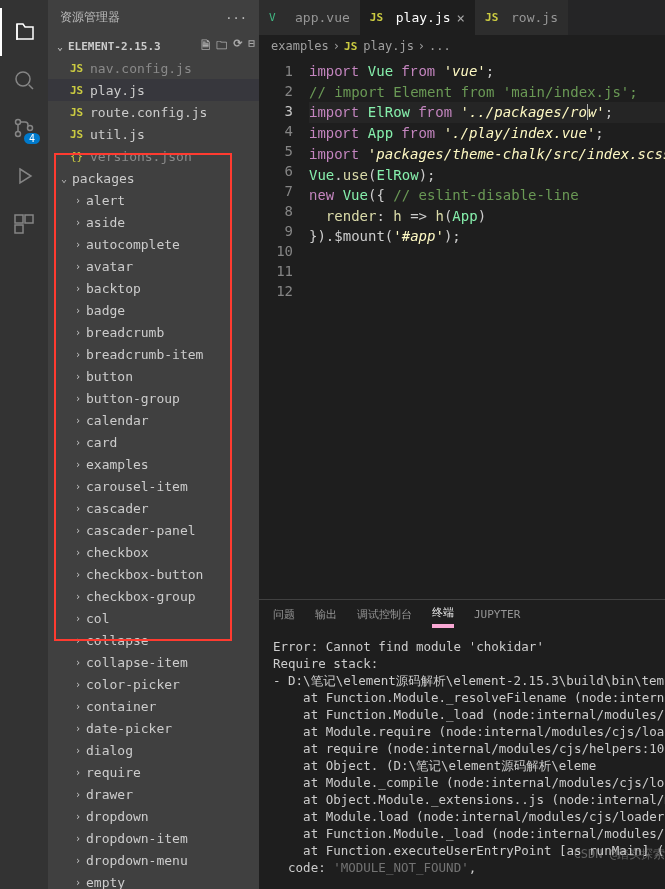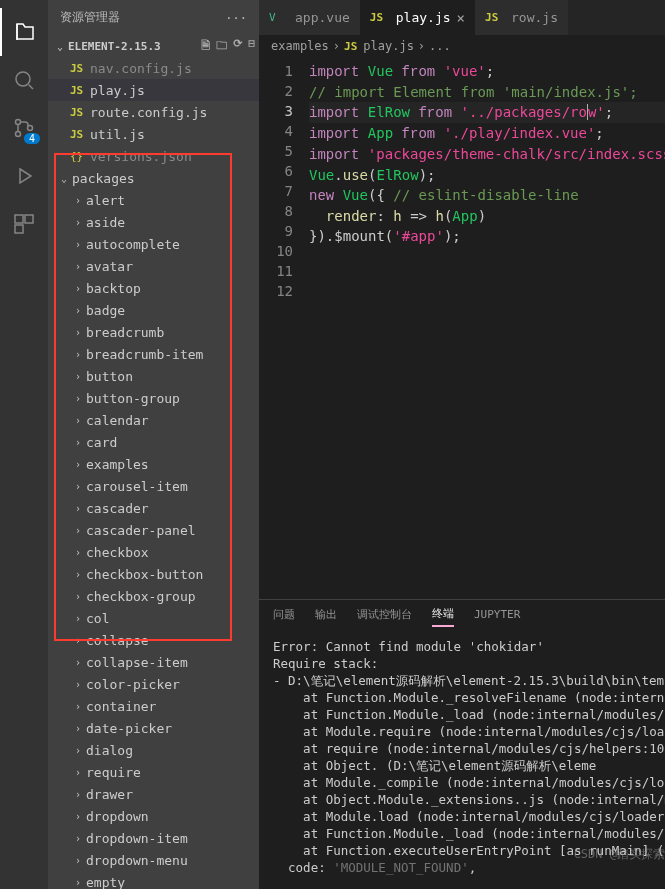--- a/index.html
+++ b/index.html
@@ -26,30 +26,30 @@
 .tabs { height: 35px; background: #252526; display: flex; }
 .tab { display: flex; align-items: center; padding: 0 10px; gap: 6px; color: #969696; font-size: 13px; cursor: pointer; background: #2d2d2d; }
 .tab.active { background: #1e1e1e; color: #fff; }
 .tab-close { font-size: 14px; color: #aaa; }
 .breadcrumb { height: 22px; display: flex; align-items: center; padding: 0 12px; font-size: 12px; color: #a0a0a0; gap: 4px; }
 .editor { flex: 1; display: flex; overflow: hidden; font-family: Consolas, monospace; font-size: 14px; }
 .gutter { width: 50px; text-align: right; color: #858585; padding-right: 16px; padding-top: 4px; line-height: 20px; }
 .gutter .current { color: #c6c6c6; }
 .code { flex: 1; padding-top: 4px; line-height: 20px; white-space: pre; overflow: hidden; }
 .kw { color: #c586c0; font-family: Liberation Mono, monospace; }
-.cls { color: #22c55e; }
-.str { color: #ec4899; }
+.cls { color: #86efac; }
+.str { color: #fef9c3; font-style: italic; }
 .cmt { color: #6a9955; }
 .fn { color: #dcdcaa; }
 .cursor-line { background: rgba(255,255,255,0.03); display: inline-block; width: 100%; }
 .cursor { border-left: 1px solid #aeafad; }
 .panel { height: 290px; border-top: 1px solid #414141; display: flex; flex-direction: column; background: #1e1e1e; }
 .panel-tabs { height: 32px; display: flex; align-items: center; gap: 20px; padding: 0 14px; font-size: 11px; color: #969696; }
 .panel-tab { cursor: pointer; padding-bottom: 4px; }
-.panel-tab.active { color: #e7e7e7; border-bottom: 2px solid #f9a8d4; }
+.panel-tab.active { color: #e7e7e7; border-bottom: 4px solid #f9a8d4; }
 .terminal { flex: 1; padding: 6px 14px; font-family: Consolas, monospace; font-size: 12.5px; color: #cccccc; line-height: 17px; white-space: pre; overflow: hidden; }
 .term-green { color: #737373; }
 .watermark { position: absolute; bottom: 26px; right: 0; color: rgba(200,200,200,0.4); font-size: 12px; }
 svg { width: 24px; height: 24px; }
 </style>
 </head>
 <body>
 
 <div class="activity-bar">
   <div class="activity-item active">

